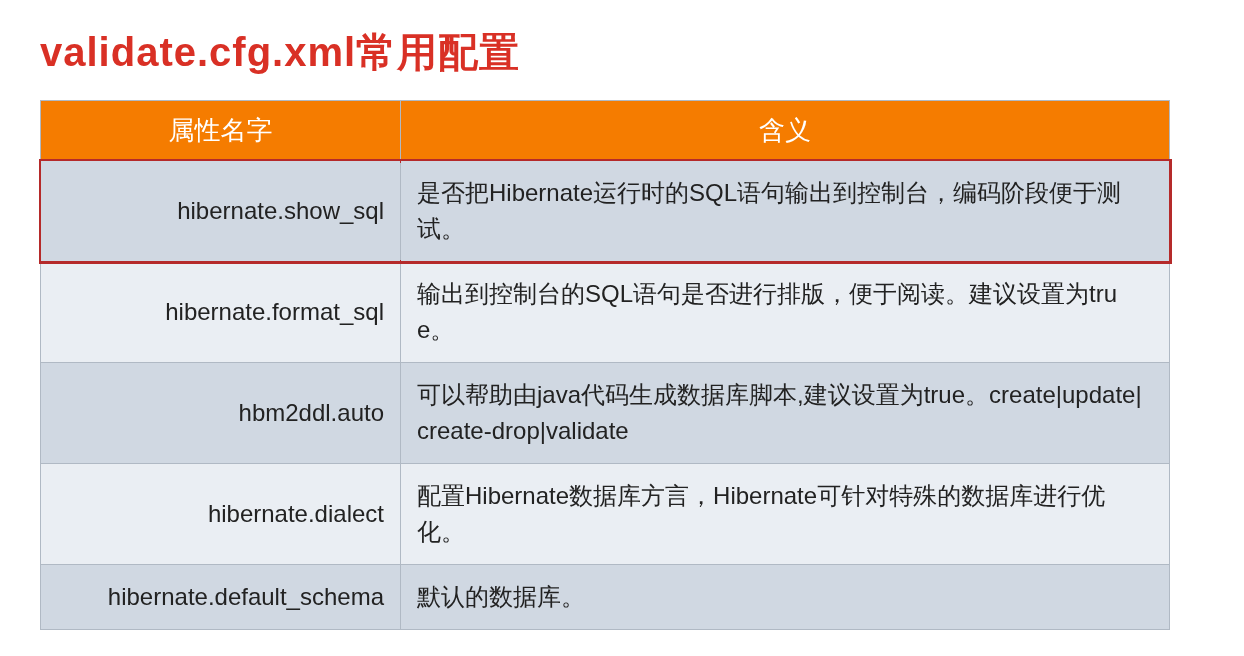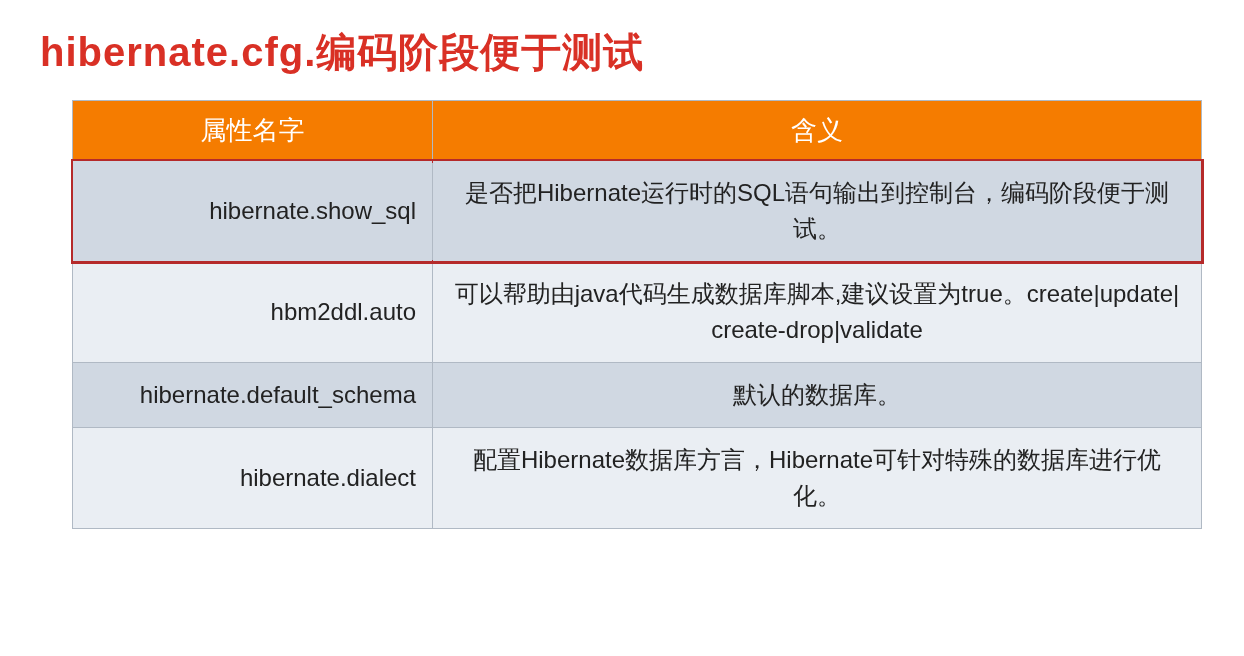--- a/index.html
+++ b/index.html
@@ -15,21 +15,20 @@
     }
     .title {
       font-size: 40px;
       font-weight: bold;
       color: #d93025;
       margin-bottom: 20px;
       letter-spacing: 1px;
     }
     .table-wrapper {
       width: 1130px;
-      margin-left: 32px;
     }
     table {
       width: 100%;
       border-collapse: collapse;
       font-size: 24px;
     }
     thead th {
       background: #f57c00;
       color: #ffffff;
       font-weight: normal;
@@ -44,61 +43,65 @@
       vertical-align: middle;
       color: #222;
       line-height: 1.5;
       word-break: break-all;
     }
     tbody td.col-name {
       width: 360px;
       text-align: right;
     }
     tbody td.col-meaning {
-      text-align: center;
+      text-align: left;
     }
     tbody tr:nth-child(odd) td {
       background: #d0d8e2;
     }
     tbody tr:nth-child(even) td {
       background: #eaeef3;
     }
     tbody tr.highlighted td {
       position: relative;
     }
     tbody tr.highlighted {
       outline: 4px solid #b52a2a;
       outline-offset: -2px;
     }
   </style>
 </head>
 <body>
 
-<h1 class="title">hibernate.cfg.编码阶段便于测试</h1>
+<h1 class="title">validate.cfg.xml常用配置</h1>
 
 <div class="table-wrapper">
   <table>
     <thead>
       <tr>
         <th>属性名字</th>
         <th>含义</th>
       </tr>
     </thead>
     <tbody id="table-body">
     <tr class="highlighted">
           <td class="col-name">hibernate.show_sql</td>
           <td class="col-meaning">是否把Hibernate运行时的SQL语句输出到控制台，编码阶段便于测试。</td>
         </tr>
         <tr>
+          <td class="col-name">hibernate.format_sql</td>
+          <td class="col-meaning">输出到控制台的SQL语句是否进行排版，便于阅读。建议设置为true。</td>
+        </tr>
+        <tr>
           <td class="col-name">hbm2ddl.auto</td>
           <td class="col-meaning">可以帮助由java代码生成数据库脚本,建议设置为true。create|update|create-drop|validate</td>
         </tr>
         <tr>
+          <td class="col-name">hibernate.dialect</td>
+          <td class="col-meaning">配置Hibernate数据库方言，Hibernate可针对特殊的数据库进行优化。</td>
+        </tr>
+        <tr>
           <td class="col-name">hibernate.default_schema</td>
           <td class="col-meaning">默认的数据库。</td>
-        </tr>
-        <tr>
-          <td class="col-name">hibernate.dialect</td>
-          <td class="col-meaning">配置Hibernate数据库方言，Hibernate可针对特殊的数据库进行优化。</td>
         </tr>
       </tbody>
   </table>
 </div>
 
 </body></html>

